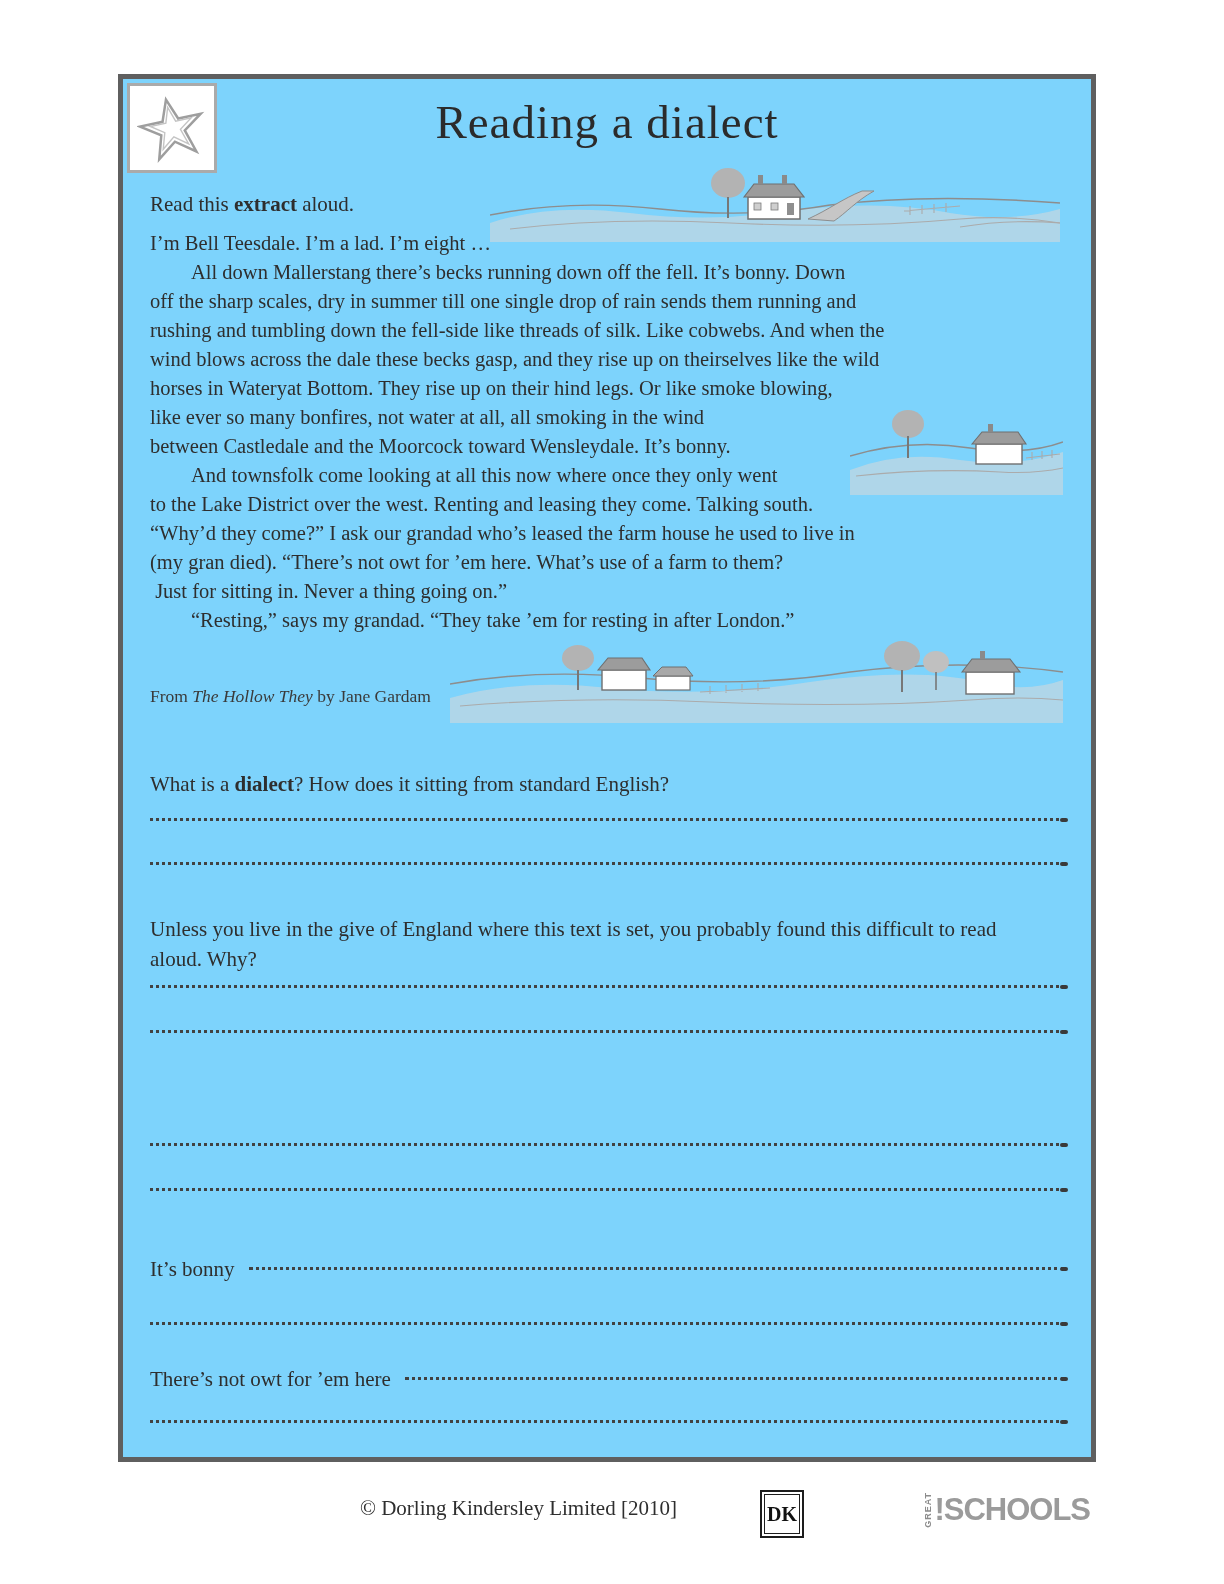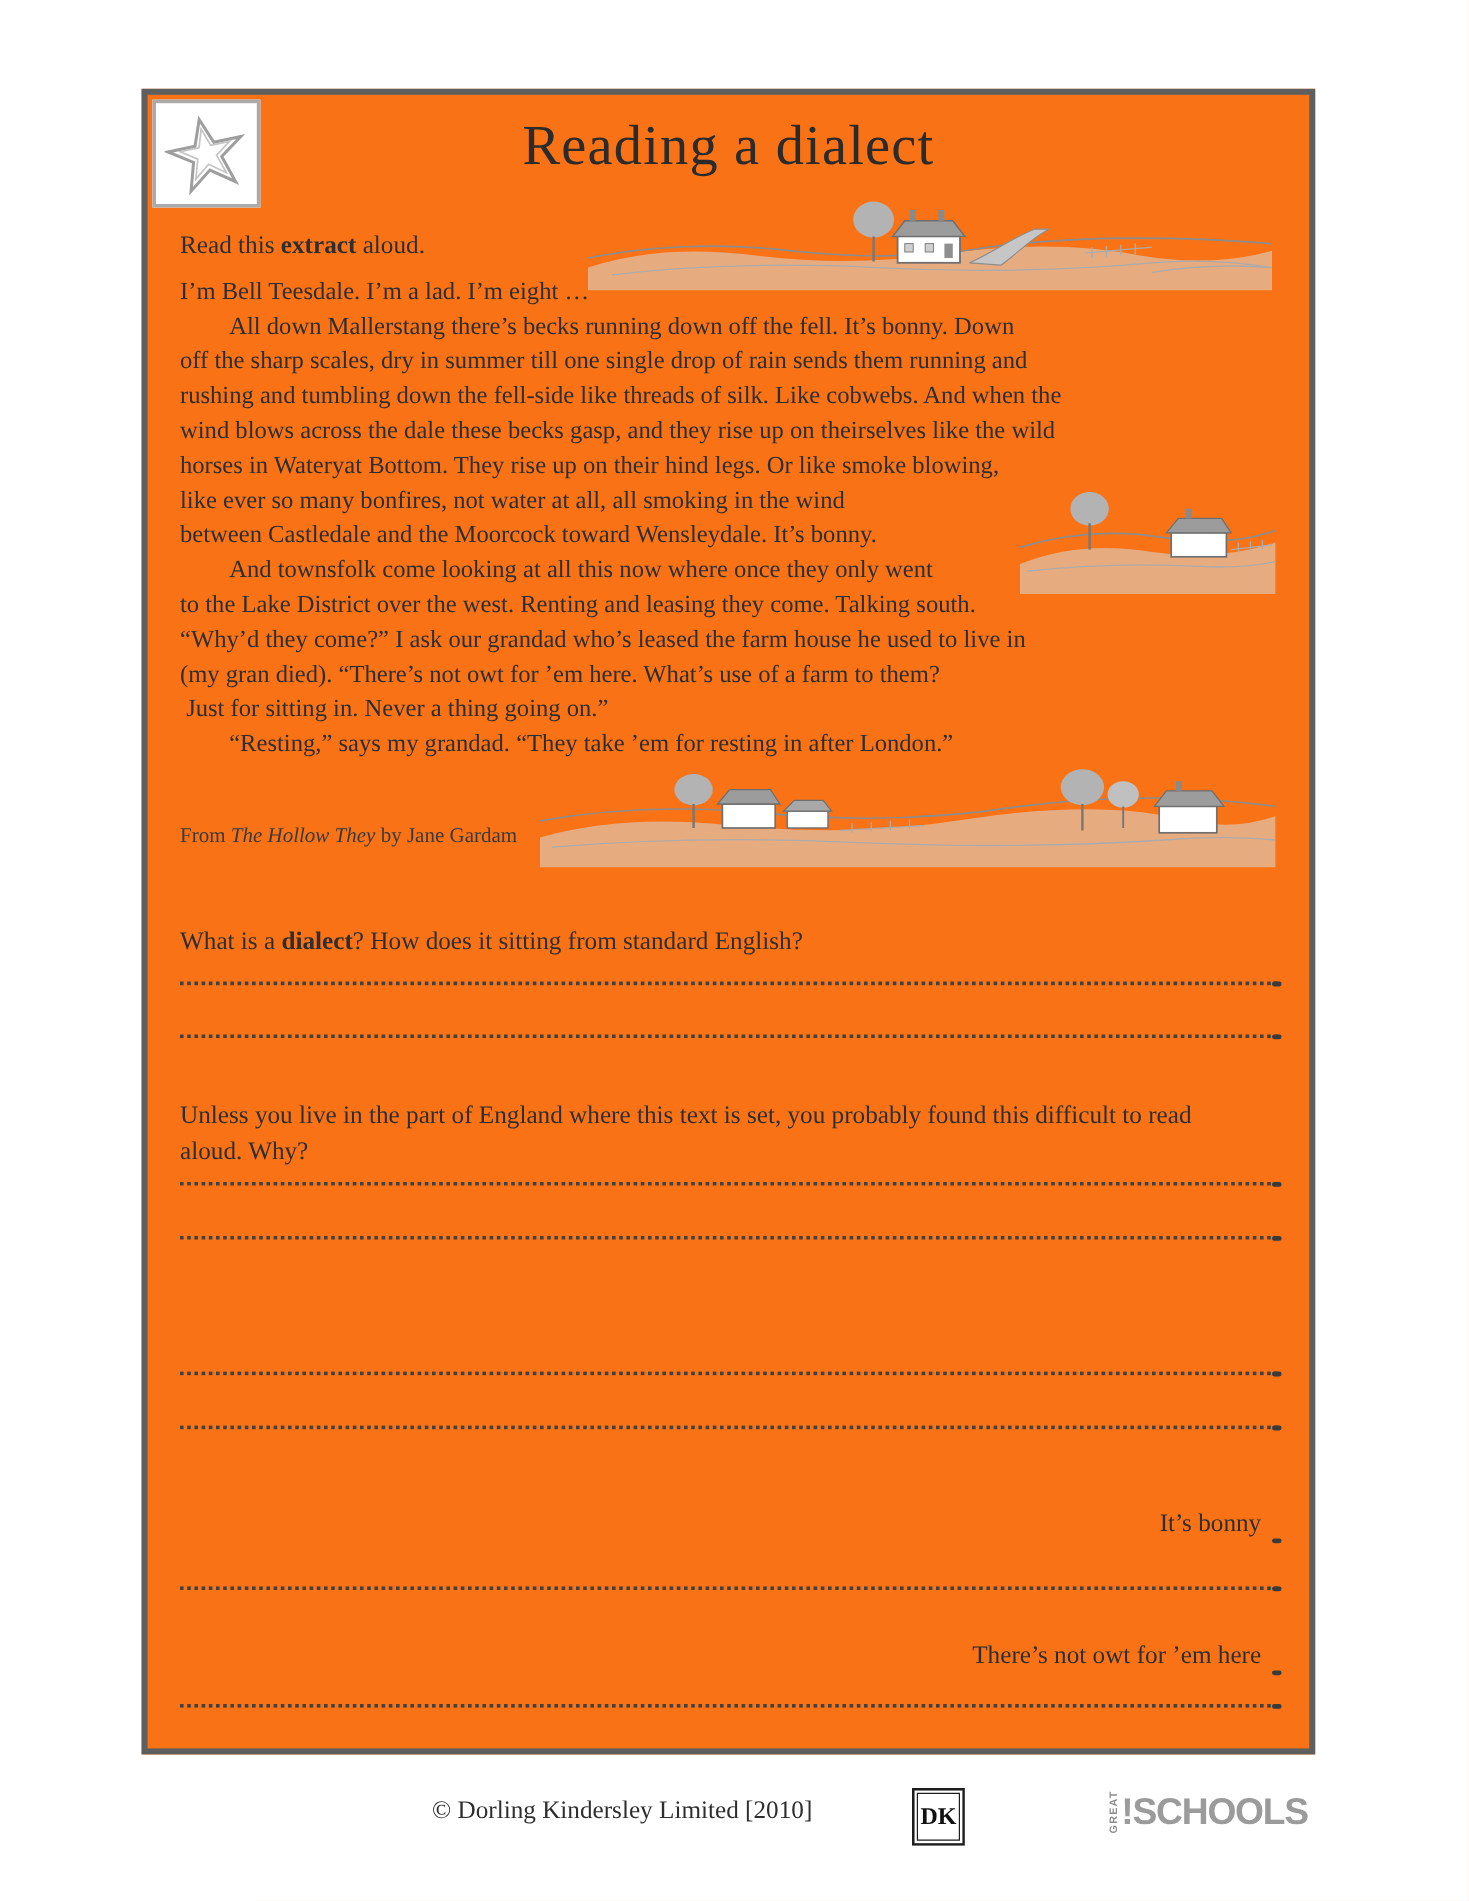--- a/index.html
+++ b/index.html
@@ -1,17 +1,17 @@
 <!DOCTYPE html>
 <html><head>
 <meta charset="utf-8">
 <style>
   html,body{margin:0;padding:0;background:#ffffff;}
   body{width:1224px;height:1584px;position:relative;font-family:"Liberation Serif",serif;color:#2e2e2e;}
-  .frame{position:absolute;left:118px;top:74px;width:968px;height:1378px;border:5px solid #5f5f5f;background:#f97316;text-decoration:underline;}
+  .frame{position:absolute;left:118px;top:74px;width:968px;height:1378px;border:5px solid #5f5f5f;background:#7dd3fc;text-decoration:underline;}
   .star-box{position:absolute;left:4px;top:4px;width:84px;height:84px;border:3px solid #aaaaaa;background:#fff;display:flex;align-items:center;justify-content:center;}
   .page-title{position:absolute;left:0;right:0;top:16px;margin:0;text-align:center;font-size:47px;font-weight:500;color:#2b2b2b;letter-spacing:1px;font-family:"Liberation Serif",serif;}
   .instruction{position:absolute;left:27px;top:92px;font-size:21px;}
   .instruction strong{font-weight:bold;}
   .illus{position:absolute;}
   .illus-top{left:367px;top:78px;width:570px;height:85px;}
   .illus-mid{left:727px;top:319px;width:213px;height:97px;}
   .illus-bot{left:327px;top:549px;width:613px;height:95px;}
   .extract{position:absolute;left:27px;top:150px;width:900px;font-size:20.5px;line-height:29px;white-space:pre-wrap;}
   .source{position:absolute;left:27px;top:589px;font-size:17.5px;color:#3a3a3a;}
@@ -21,21 +21,21 @@
   .q2{top:814px;}
   .q3{top:979px;width:860px;}
   .q4{top:1136px;}
   .ans-line{position:absolute;left:27px;width:915px;height:10px;border-bottom:3px dotted #414141;}
   .ans-line::after{content:"";position:absolute;right:-3px;bottom:-4px;width:8px;height:4px;background:#3a3a3a;border-radius:2px;}
   .a1a{top:729px;}.a1b{top:773px;}
   .a2a{top:896px;}.a2b{top:941px;}
   .a3a{top:1054px;}.a3b{top:1099px;}
   .a4b{top:1233px;}
   .a5b{top:1331px;}
-  .expr-row{position:absolute;left:27px;width:915px;display:flex;align-items:flex-end;font-size:21px;flex-direction:column;}
+  .expr-row{position:absolute;left:27px;width:915px;display:flex;font-size:21px;}
   .e1{top:1178px;}
   .e2{top:1276px;margin-top:12px;}
   .expr-row .lbl{white-space:nowrap;padding-right:14px;}
   .expr-row .fill-line{flex:1;height:10px;border-bottom:3px dotted #414141;margin-bottom:4px;position:relative;}
   .expr-row .fill-line::after{content:"";position:absolute;right:-3px;bottom:-4px;width:8px;height:4px;background:#3a3a3a;border-radius:2px;}
   .footer-copyright{position:absolute;left:360px;top:1496px;font-size:21px;color:#2e2e2e;}
   .dk-logo{position:absolute;left:760px;top:1490px;width:40px;height:44px;border:2px solid #1d1d1d;box-shadow:inset 0 0 0 2px #fff, inset 0 0 0 3px #1d1d1d;display:flex;align-items:center;justify-content:center;font-family:"Liberation Serif",serif;font-weight:bold;font-size:20px;color:#111;}
   .brand{position:absolute;right:134px;top:1492px;display:flex;align-items:center;}
   .brand-vert{writing-mode:vertical-rl;transform:rotate(180deg);font-family:"Liberation Sans",sans-serif;font-size:9px;font-weight:bold;letter-spacing:1px;color:#8c8c8c;margin-right:1px;}
   .brand-main{font-family:"Liberation Sans",sans-serif;font-size:31px;font-weight:bold;letter-spacing:-1px;color:#9b9b9b;}
@@ -124,21 +124,21 @@
     <path d="M512,44 L522,31 L560,31 L570,44 Z" fill="#9c9c9c" stroke="#6f6f6f" stroke-width="1.1"></path>
     <rect x="530" y="23" width="5" height="8" fill="#8a8a8a"></rect>
     <path class="ln2" d="M10,78 Q130,68 260,74 Q400,80 520,72 Q570,68 613,72"></path>
     <path class="ln2" d="M250,64 L320,60 M260,66 l0,-8 M276,65 l0,-8 M292,64 l0,-8 M308,63 l0,-8"></path>
   </svg>
 
   <p class="question q1"><span>What is a </span><strong>dialect</strong><span>? How does it sitting from standard English?</span></p>
   <div class="ans-line a1a"></div>
   <div class="ans-line a1b"></div>
 
-  <p class="question q2">Unless you live in the part of England where this text is set, you probably found this difficult to read aloud. Why?</p>
+  <p class="question q2">Unless you live in the give of England where this text is set, you probably found this difficult to read aloud. Why?</p>
   <div class="ans-line a2a"></div>
   <div class="ans-line a2b"></div>
 
   <div class="ans-line a3a"></div>
   <div class="ans-line a3b"></div>
 
 
   <div class="expr-row e1">
     <span class="lbl">It’s bonny</span>
     <span class="fill-line"></span>

